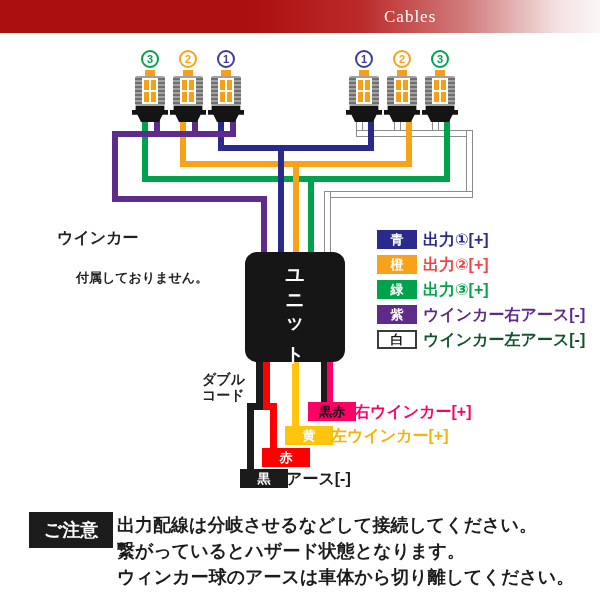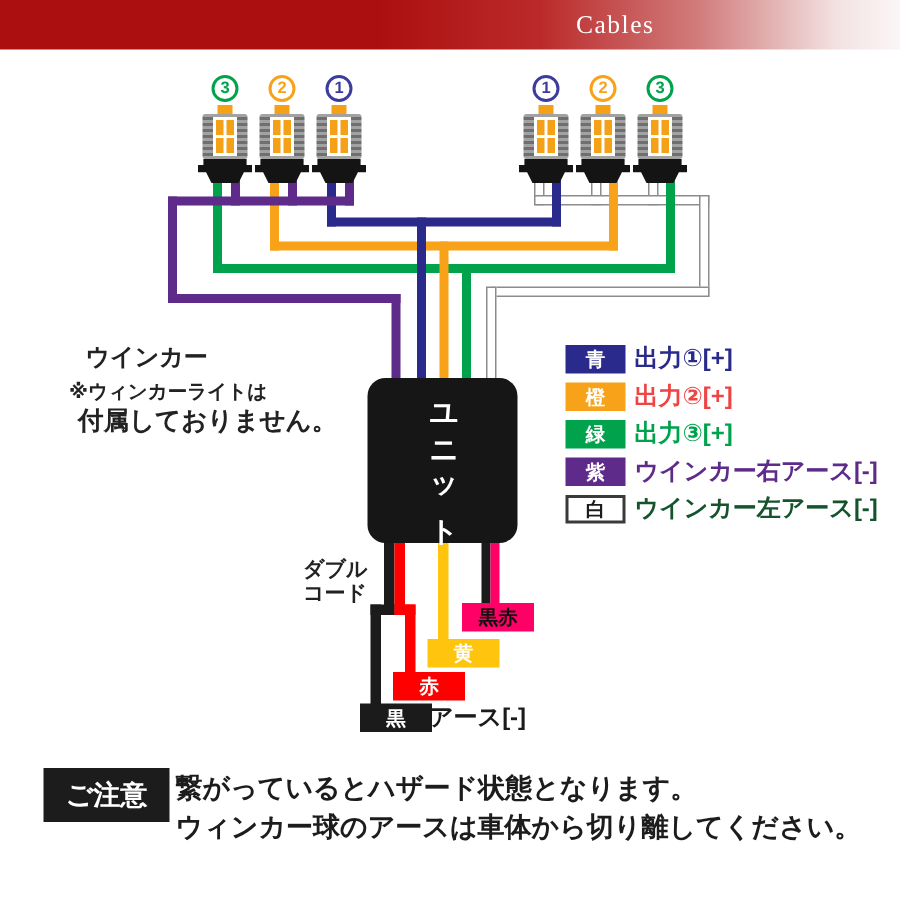--- a/index.html
+++ b/index.html
@@ -46,21 +46,21 @@
   
   .unit{position:absolute;left:245px;top:252px;width:100px;height:110px;background:#161616;border-radius:12px;
     display:flex;align-items:center;justify-content:center;}
   .unit-label{writing-mode:vertical-rl;text-orientation:upright;color:#fff;font-weight:bold;
     font-size:19px;letter-spacing:3px;}
 
   
   .anno{position:absolute;color:#222;font-weight:bold;white-space:nowrap;}
   .anno-title{left:57px;top:228px;font-size:16px;text-align:center;}
   .anno-l1{left:46px;top:252px;font-size:13px;}
-  .anno-l2{left:52px;top:269px;font-size:17px;}
+  .anno-l2{left:76px;top:269px;font-size:13px;}
   .dcord{position:absolute;left:202px;top:371px;font-size:14px;font-weight:bold;color:#222;line-height:16px;white-space:nowrap;}
 
   
   .legend-row{position:absolute;left:377px;height:19px;}
   .legend-swatch{position:absolute;left:0;top:0;width:40px;height:19px;color:#fff;font-size:13px;font-weight:bold;
     display:flex;align-items:center;justify-content:center;box-sizing:border-box;}
   .legend-label{position:absolute;left:46px;top:0;height:19px;line-height:19px;font-size:16px;font-weight:bold;white-space:nowrap;}
   .lg1 .legend-swatch{background:#2a2a8c}.lg1 .legend-label{color:#2a2a8c}
   .lg2 .legend-swatch{background:#f7a219}.lg2 .legend-label{color:#ef4444}
   .lg3 .legend-swatch{background:#00a24c}.lg3 .legend-label{color:#00a24c}
@@ -201,21 +201,20 @@
           <i></i>
           <i></i>
           <i></i>
           <i></i>
         </div>
       </div>
     <div class="bulb-base"></div>
   </div>
 
   <div class="anno anno-title">ウインカー</div>
-  <div class="anno anno-l1">※ウィンカーライトは</div>
   <div class="anno anno-l2">付属しておりません。</div>
 
   <div class="wire c-black" style="left:256px;top:358px;width:7px;height:52px"></div>
   <div class="wire c-red" style="left:263px;top:358px;width:7px;height:52px"></div>
   <div class="wire c-black" style="left:247px;top:403px;width:16px;height:7px"></div>
   <div class="wire c-black" style="left:247px;top:403px;width:7px;height:68px"></div>
   <div class="wire c-red" style="left:263px;top:403px;width:14px;height:7px"></div>
   <div class="wire c-red" style="left:270px;top:403px;width:7px;height:47px"></div>
   <div class="wire c-yellow" style="left:292px;top:358px;width:7px;height:70px"></div>
   <div class="wire c-black" style="left:321px;top:358px;width:6px;height:46px"></div>
@@ -245,24 +244,27 @@
   <div class="legend-row lg4" style="top:305px">
     <div class="legend-swatch">紫</div>
     <div class="legend-label">ウインカー右アース[-]</div>
   </div>
   <div class="legend-row lg5" style="top:330px">
     <div class="legend-swatch">白</div>
     <div class="legend-label">ウインカー左アース[-]</div>
   </div>
 
   <div class="tag t1">黒赤</div>
+  <div class="tag-label t1l">右ウインカー[+]</div>
   <div class="tag t2">黄</div>
+  <div class="tag-label t2l">左ウインカー[+]</div>
   <div class="tag t3">赤</div>
   <div class="tag t4">黒</div>
   <div class="tag-label t4l">アース[-]</div>
 
   <div class="caution-badge">ご注意</div>
   <div class="caution-text">
+    <div>出力配線は分岐させるなどして接続してください。</div>
     <div>繋がっているとハザード状態となります。</div>
     <div>ウィンカー球のアースは車体から切り離してください。</div>
   </div>
 
 </div>
 
 </body></html>

